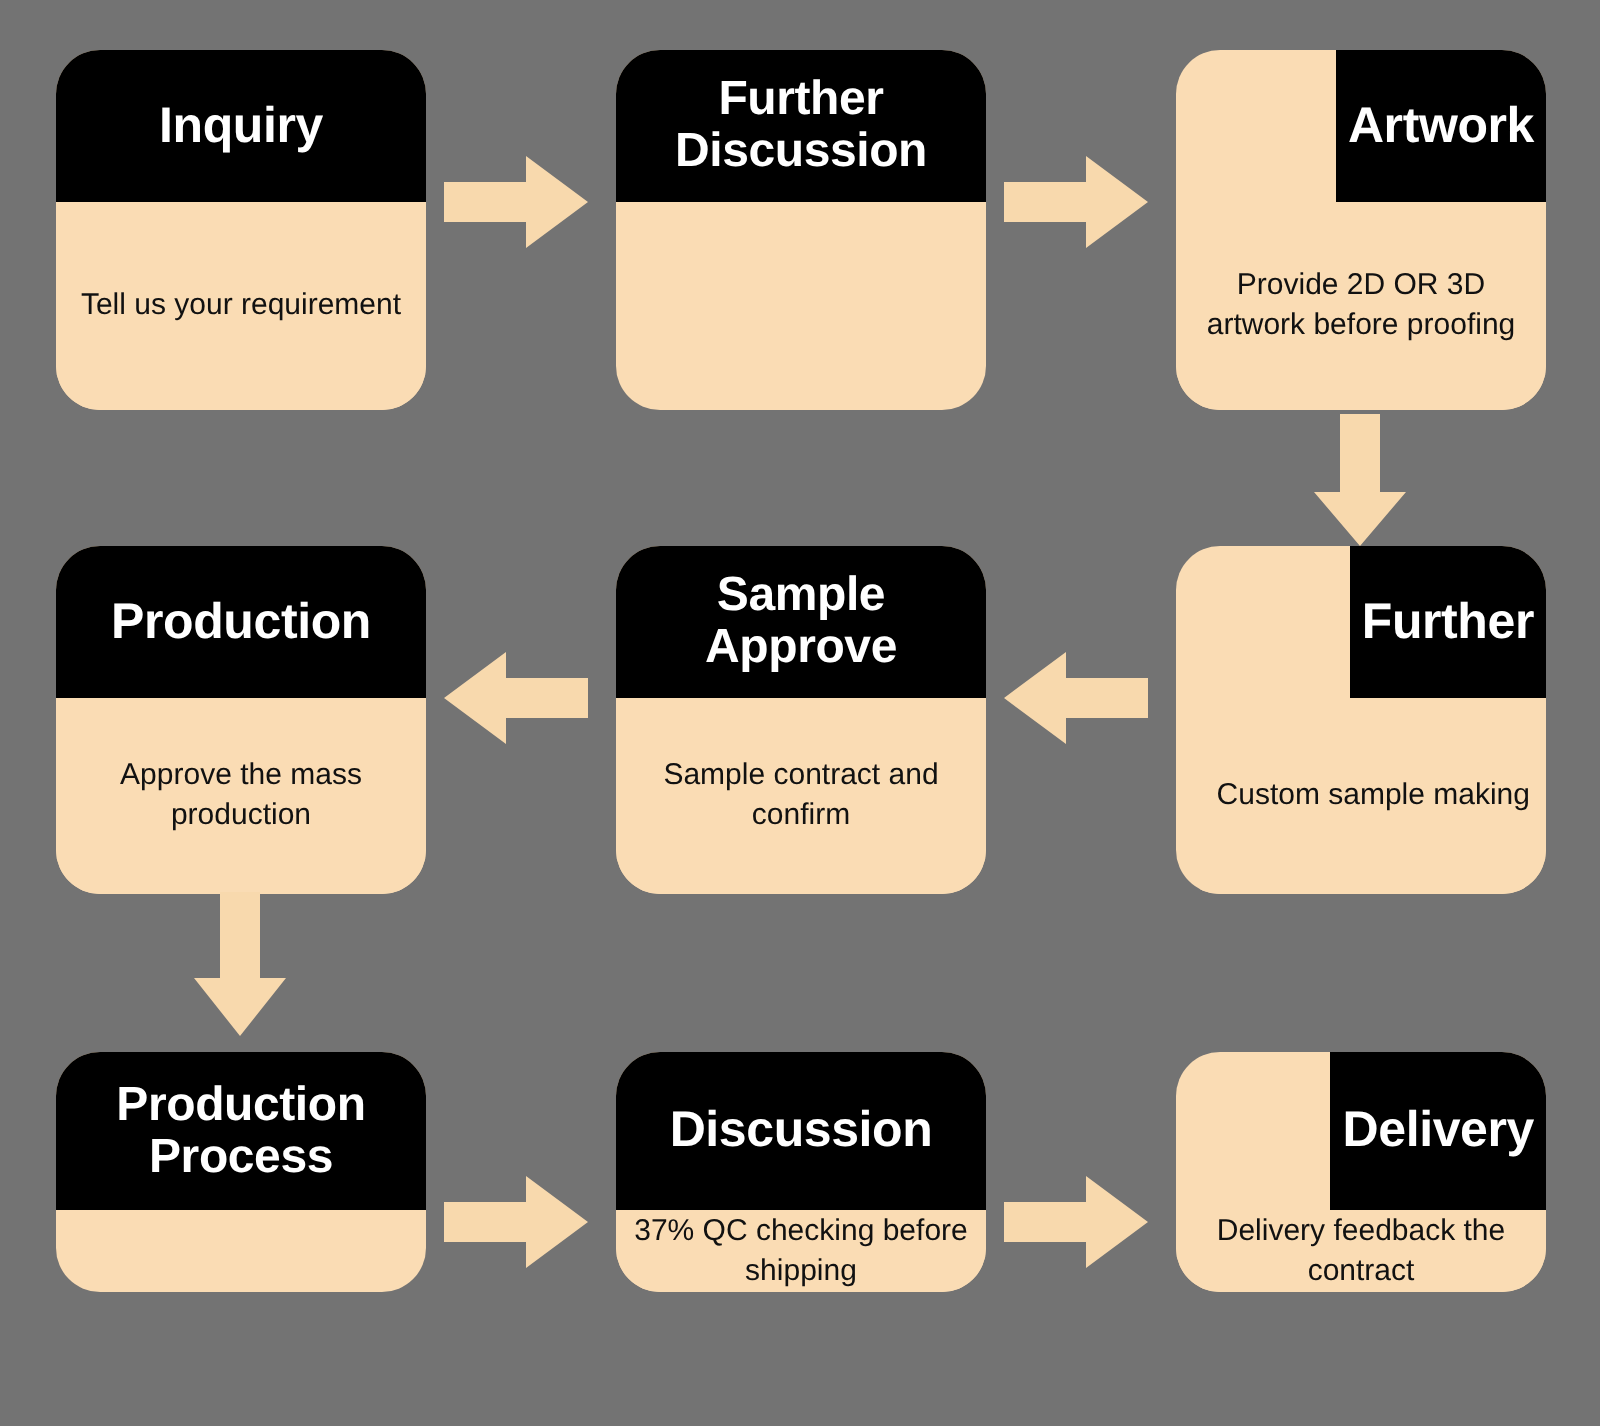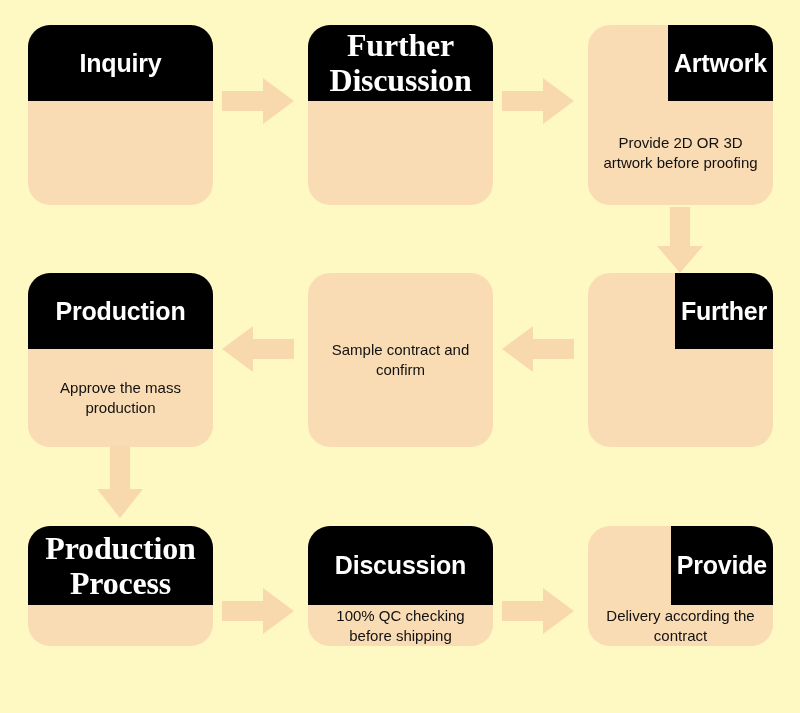--- a/index.html
+++ b/index.html
@@ -10,21 +10,21 @@
   body {
     width: 800px;
     height: 713px;
     font-family: "Liberation Sans", sans-serif;
     overflow: hidden;
   }
   #canvas {
     position: relative;
     width: 800px;
     height: 713px;
-    background: #fef9c3;
+    background: #737373;
   }
 
   
   .node {
     position: absolute;
     width: 185px;
     border-radius: 22px;
     overflow: hidden;
     background: #fadcb4;
     box-sizing: border-box;
@@ -66,71 +66,74 @@
   .row2 { top: 273px; height: 174px; }
   .row2 .node-head { height: 76px; }
   .row3 { top: 526px; height: 120px; }
   .row3 .node-head { height: 79px; }
 
   .col1 { left: 28px; }
   .col2 { left: 308px; }
   .col3 { left: 588px; align-items: flex-end; }
 
   
-  .head-2line { font-size: 32px; font-family: Liberation Serif, serif; }
+  .head-2line { font-size: 24px; }
 
   
   .arrow {
     position: absolute;
   }
   .arrow svg { display: block; }
 </style>
 </head>
 <body>
 
 <div id="canvas">
 
   <div class="node row1 col1">
     <div class="node-head">Inquiry</div>
+    <div class="node-body">Tell us your requirement</div>
   </div>
 
   <div class="node row1 col2">
     <div class="node-head head-2line">Further Discussion</div>
   </div>
 
   <div class="node row1 col3">
     <div class="node-head">Artwork</div>
     <div class="node-body">Provide 2D OR 3D artwork before proofing</div>
   </div>
 
   <div class="node row2 col1">
     <div class="node-head">Production</div>
     <div class="node-body">Approve the mass production</div>
   </div>
 
   <div class="node row2 col2">
+    <div class="node-head head-2line">Sample Approve</div>
     <div class="node-body">Sample contract and confirm</div>
   </div>
 
   <div class="node row2 col3">
     <div class="node-head">Further</div>
+    <div class="node-body">Custom sample making</div>
   </div>
 
   <div class="node row3 col1">
     <div class="node-head head-2line">Production Process</div>
   </div>
 
   <div class="node row3 col2">
     <div class="node-head">Discussion</div>
-    <div class="node-body">100% QC checking before shipping</div>
+    <div class="node-body">37% QC checking before shipping</div>
   </div>
 
   <div class="node row3 col3">
-    <div class="node-head">Provide</div>
-    <div class="node-body">Delivery according the contract</div>
+    <div class="node-head">Delivery</div>
+    <div class="node-body">Delivery feedback the contract</div>
   </div>
 
   <div class="arrow" style="left:222px; top:78px;">
     <svg width="72" height="46" viewBox="0 0 72 46" aria-hidden="true">
       <polygon points="0,13 41,13 41,0 72,23 41,46 41,33 0,33" fill="#f8d9ad"></polygon>
     </svg>
   </div>
 
   <div class="arrow" style="left:502px; top:78px;">
     <svg width="72" height="46" viewBox="0 0 72 46" aria-hidden="true">

